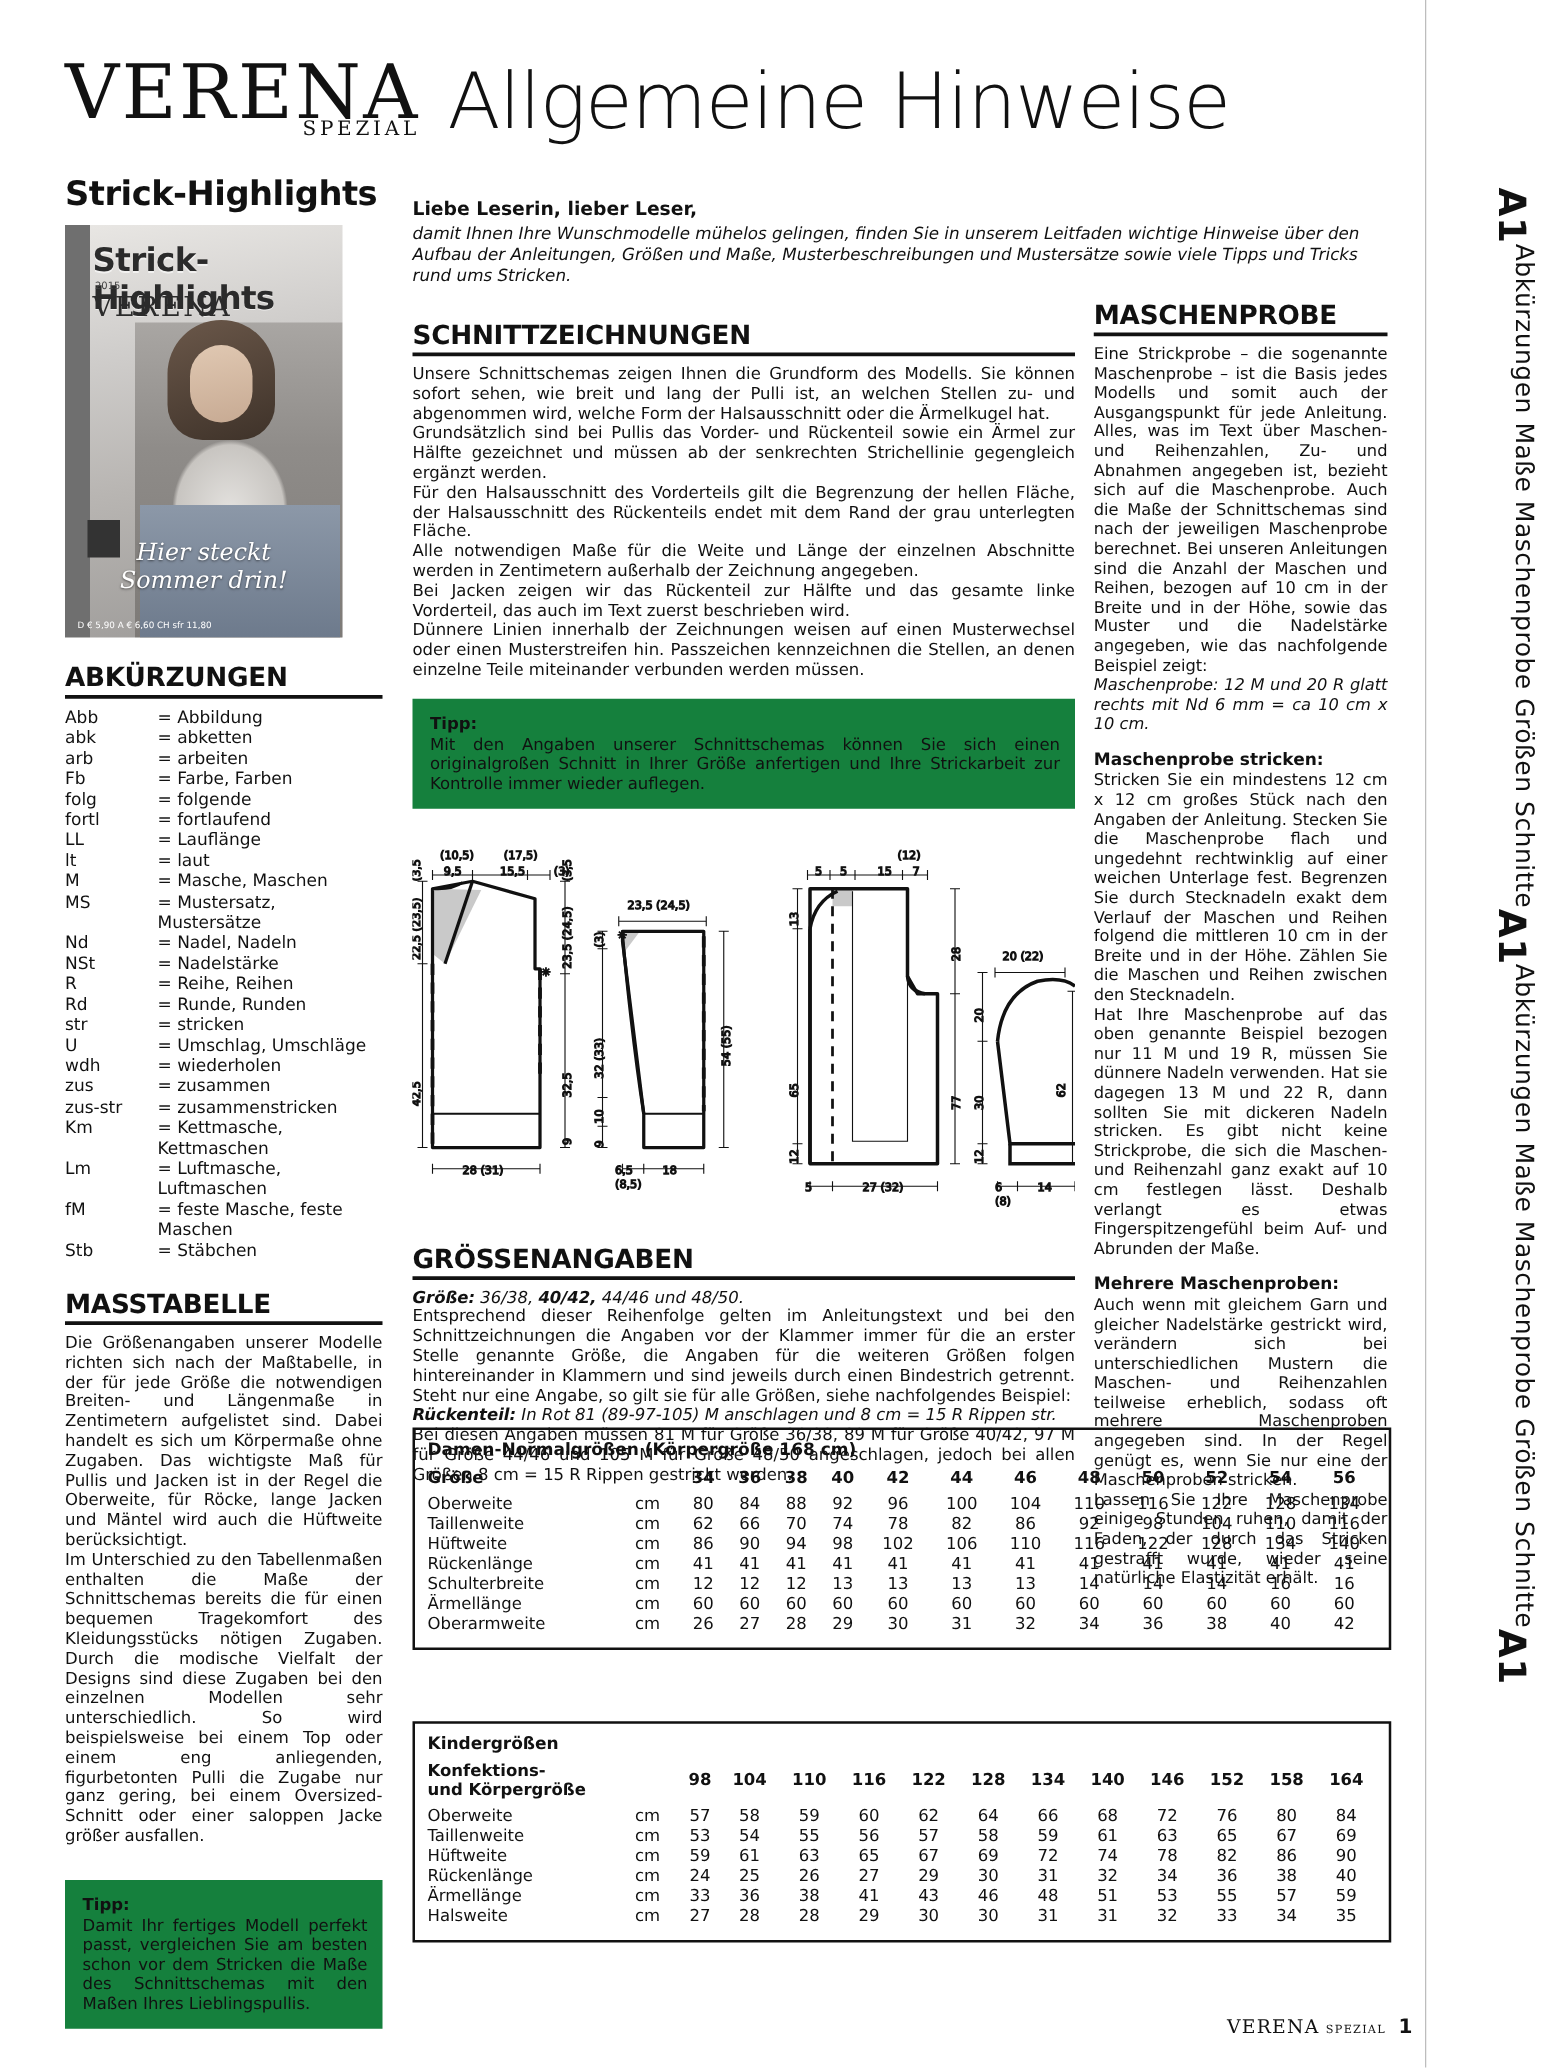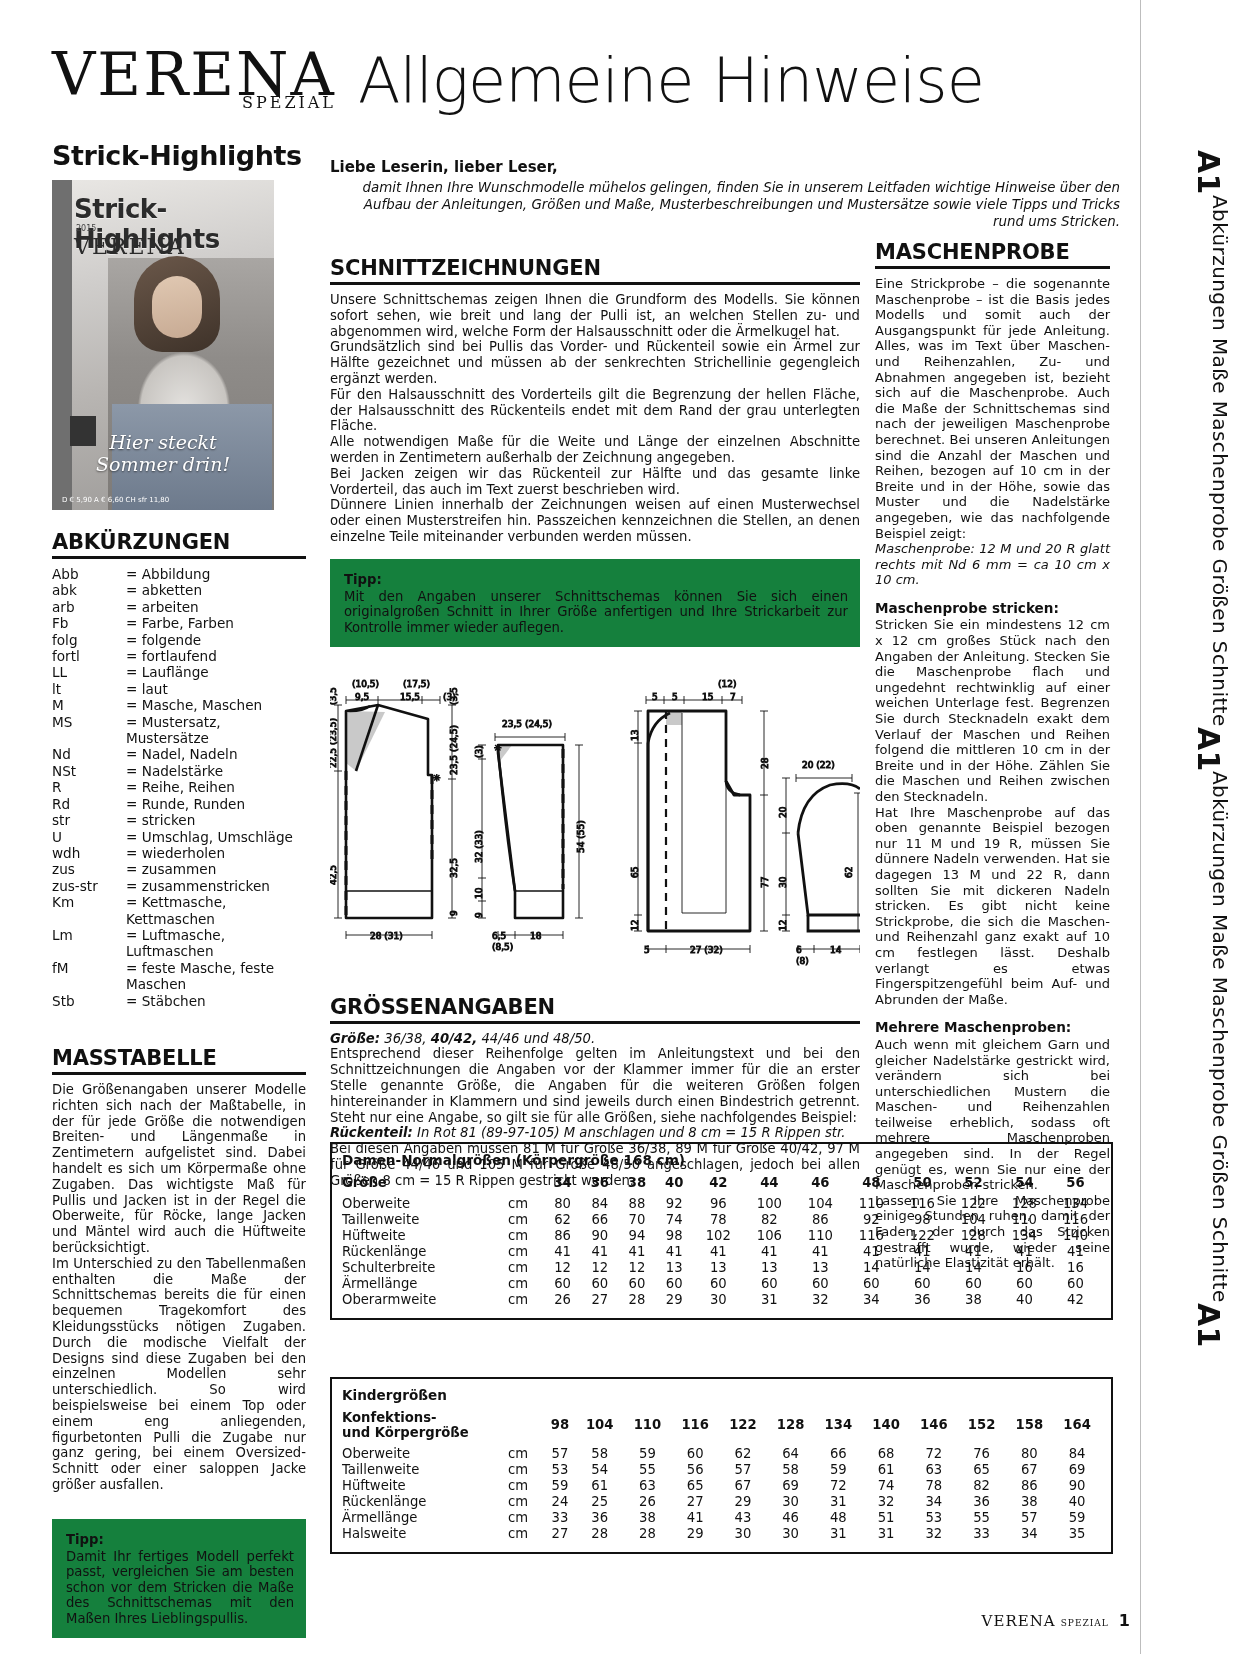--- a/index.html
+++ b/index.html
@@ -101,29 +101,29 @@
   .tip-box{background:#15803d;padding:13px 12px 11px 14px;}
   .tip-box .tip-title{font-weight:bold;font-size:13.2px;margin-bottom:2px;}
   .tip-box .tip-body{font-size:13.2px;line-height:15.6px;text-align:justify;}
 
   
   .col-left{position:absolute;left:52px;top:530px;width:254px;}
   .abk-list{font-size:13.6px;line-height:16.4px;margin-top:2px;}
   .abk-row{display:flex;}
   .abk-k{width:74px;flex:0 0 74px;}
   .abk-v{flex:1;}
-  .mass-head{margin-top:37px;}
+  .mass-head{margin-top:22px;}
   .mass-txt{margin-top:5px;}
   .left-tip{margin-top:26px;}
 
   
   .col-mid{position:absolute;left:330px;top:158px;width:530px;}
   .greeting-title{font-size:15px;font-weight:bold;margin-bottom:3px;}
   .greeting-body{
-    font-size:13.4px;line-height:17px;font-style:italic;width:790px;text-align:right;
+    font-size:13.4px;line-height:17px;font-style:italic;width:790px;text-align:left;
   }
   .mid-sec{margin-top:26px;}
   .schema-area{position:relative;height:318px;margin-top:16px;}
   .groessen{margin-top:14px;}
   .ex-line{font-size:13.2px;line-height:15.8px;}
   .ex-line b{font-style:italic;}
   .ital{font-style:italic;}
 
   
   .col-right{position:absolute;left:875px;top:240px;width:235px;}

